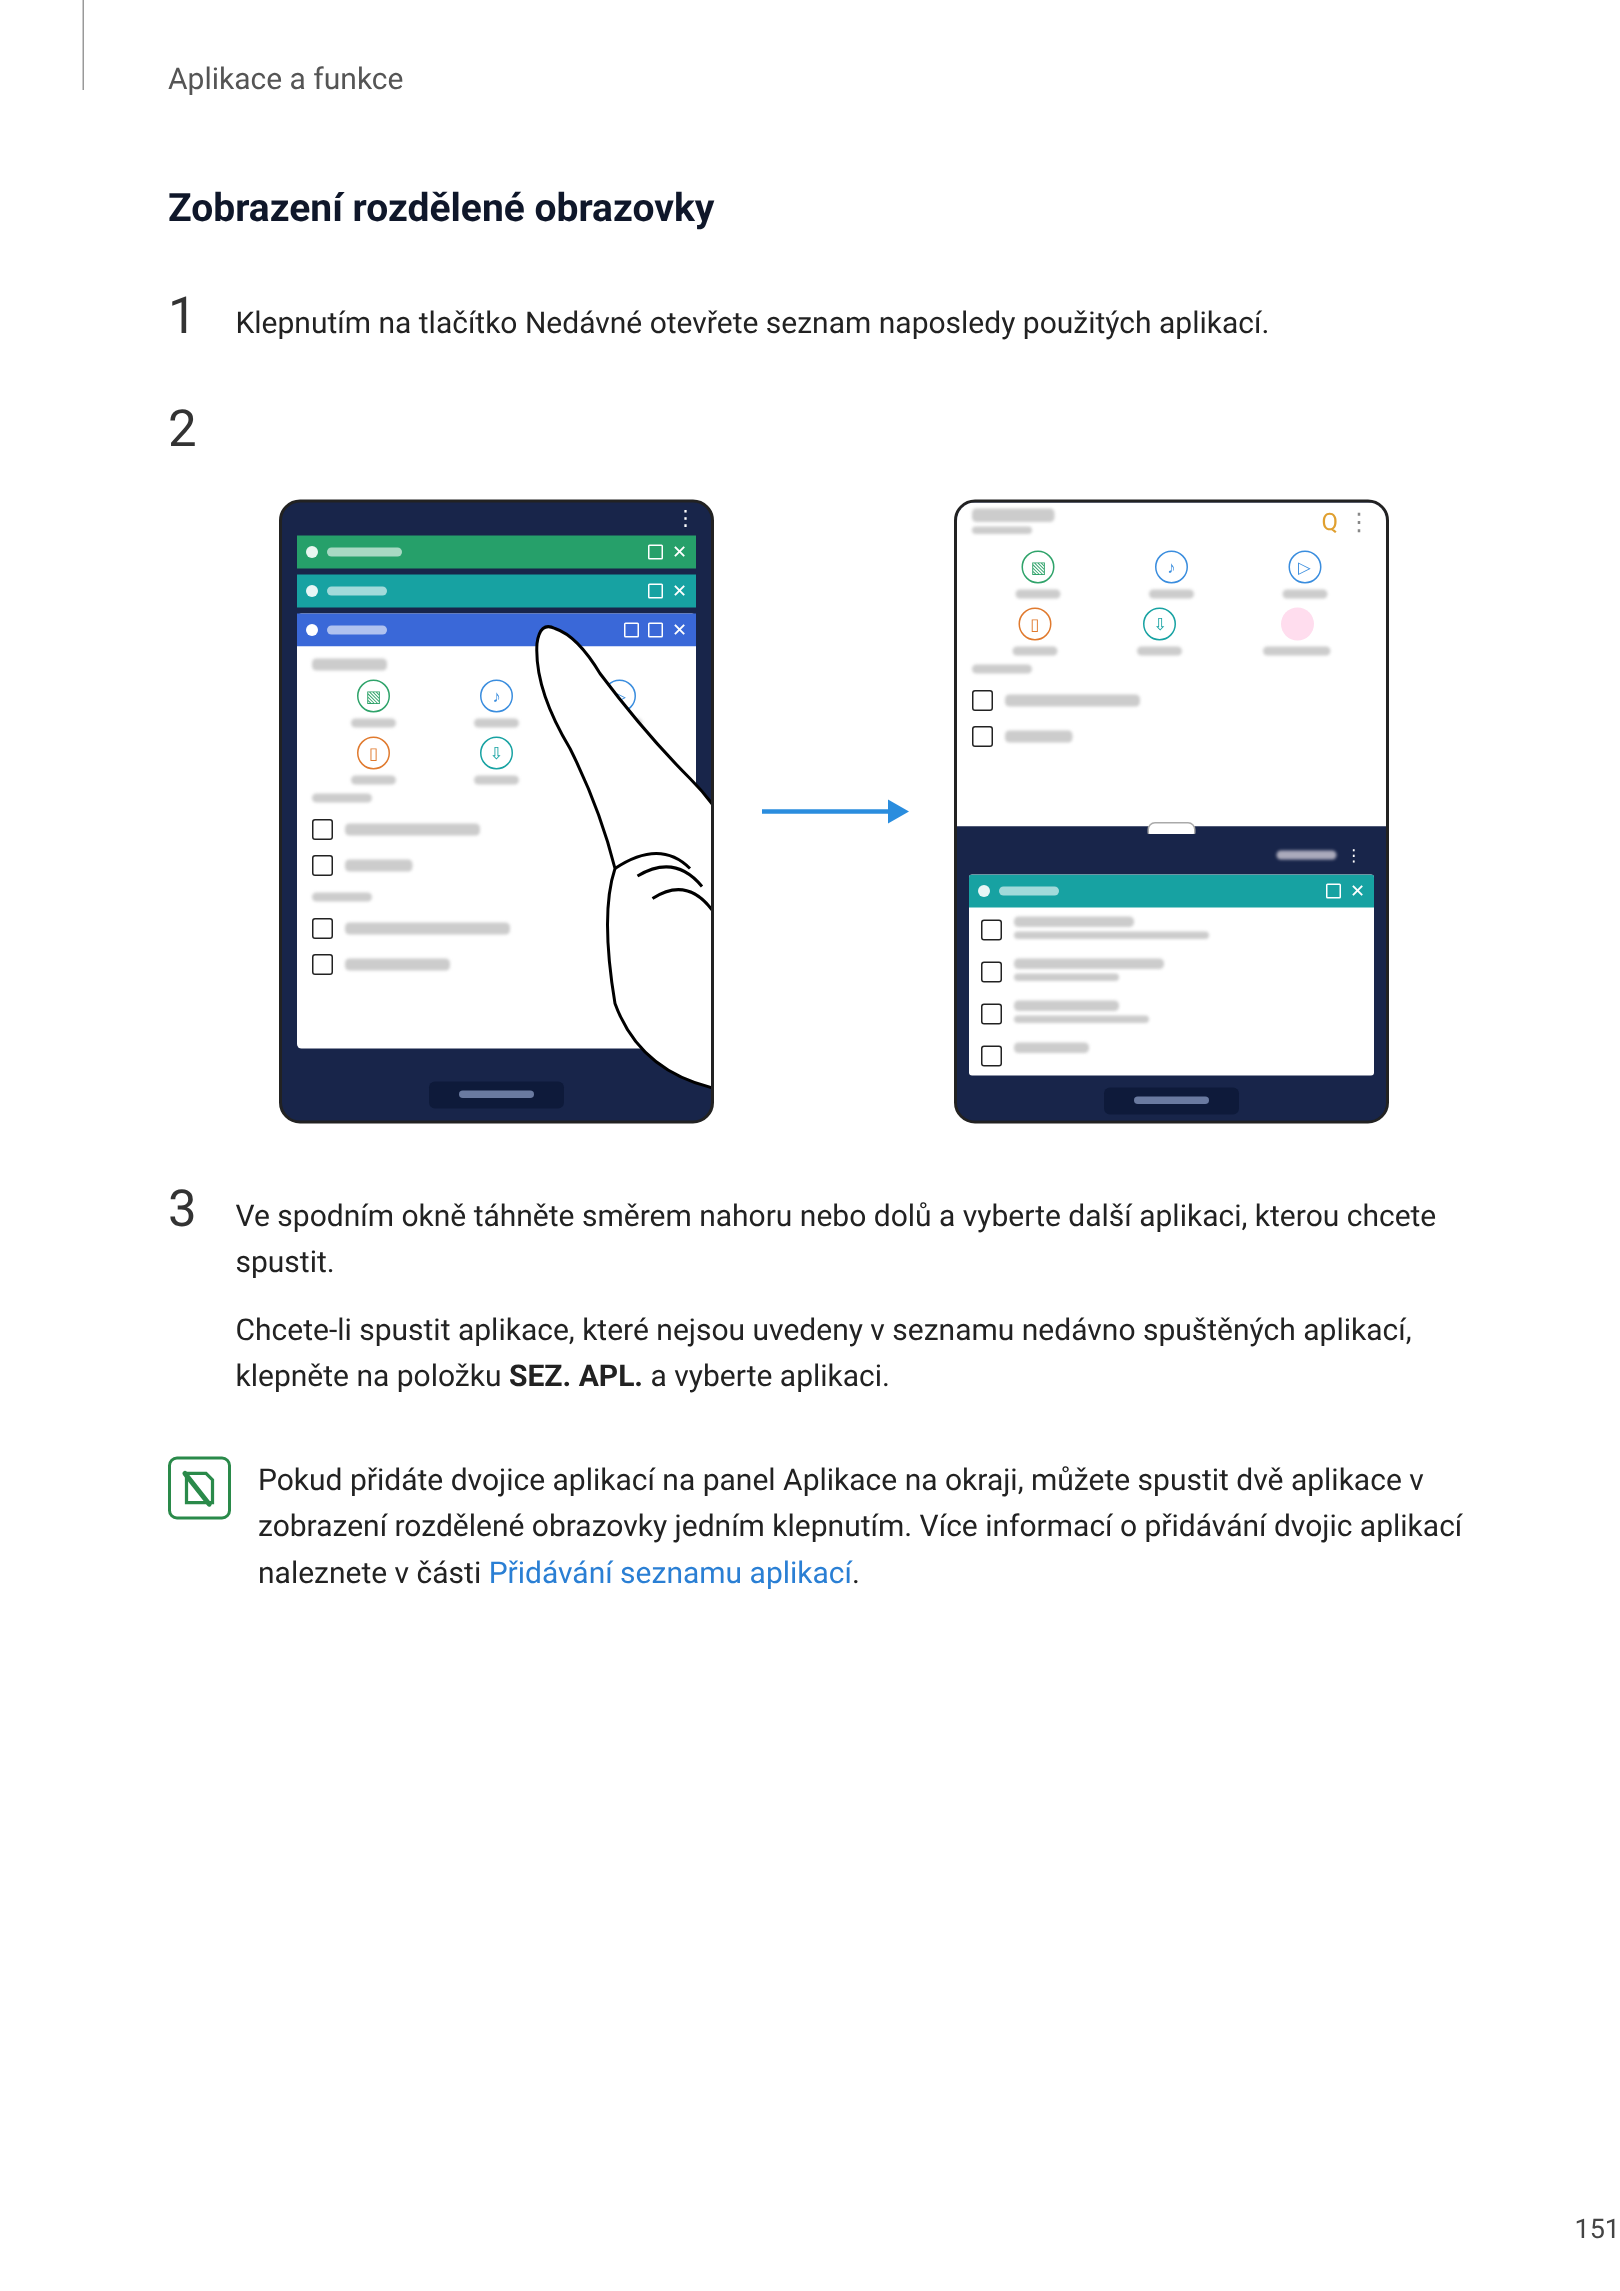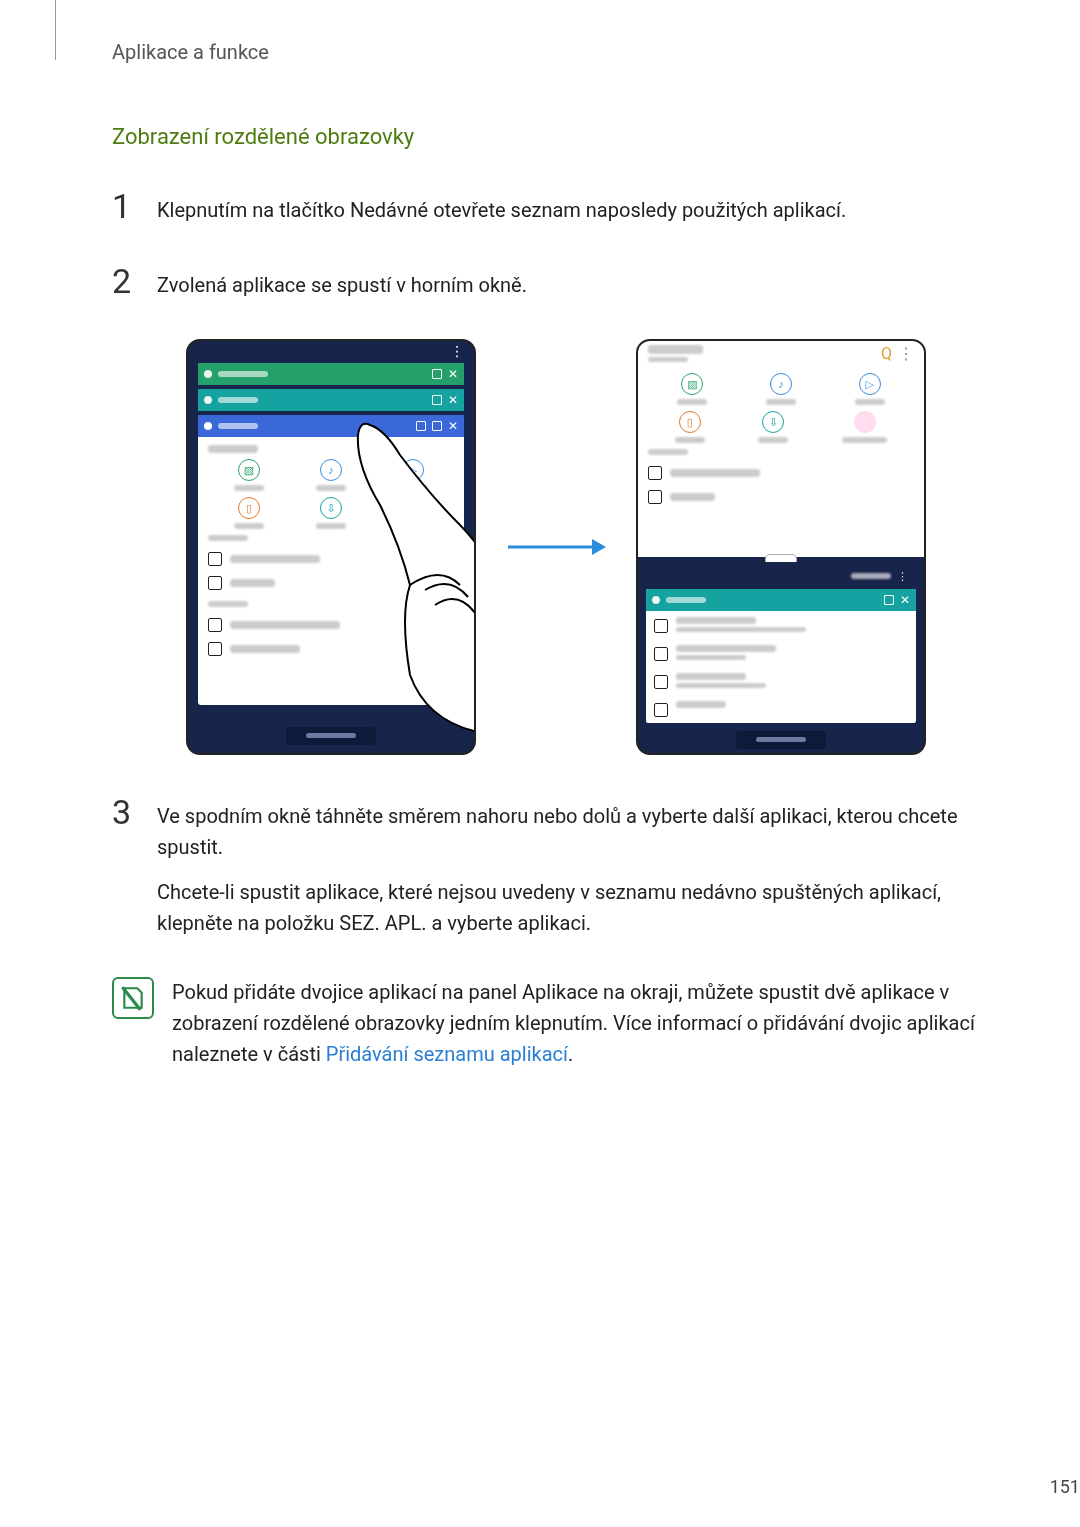--- a/index.html
+++ b/index.html
@@ -23,23 +23,23 @@
     height: 60px;
     background: #999;
   }
   .breadcrumb {
     font-size: 20px;
     color: #555;
     margin-bottom: 60px;
     margin-left: 0;
   }
   h1.section {
-    color: #4d7c0f;
-    font-size: 22px;
-    font-weight: 400;
+    color: #0f172a;
+    font-size: 26px;
+    font-weight: 700;
     margin-bottom: 40px;
   }
   .step {
     display: flex;
     margin-bottom: 30px;
   }
   .step-num {
     font-size: 34px;
     font-weight: 400;
     color: #333;
@@ -63,21 +63,21 @@
     position: relative;
     vertical-align: -2px;
     margin: 0 2px;
   }
   .split-icon::after {
     content: "";
     position: absolute;
     left: 0; right: 0; top: 50%;
     border-top: 1.8px solid #333;
   }
-  .bold { font-weight: 400; }
+  .bold { font-weight: 700; }
   .link { color: #2a7fd4; }
 
   
   .figure-wrap {
     display: flex;
     justify-content: center;
     align-items: center;
     gap: 30px;
     margin: 10px 0 40px 0;
   }
@@ -219,21 +219,20 @@
   <div class="step">
     <div class="step-num">1</div>
     <div class="step-body">
       <p>Klepnutím na tlačítko Nedávné otevřete seznam naposledy použitých aplikací.</p>
     </div>
   </div>
 
   <div class="step">
     <div class="step-num">2</div>
     <div class="step-body">
-      <p>Zvolená aplikace se spustí v horním okně.</p>
     </div>
   </div>
 
   <div class="figure-wrap">
 
     <div class="device">
       <div class="statusbar">
         <span>⋮</span>
       </div>
 

